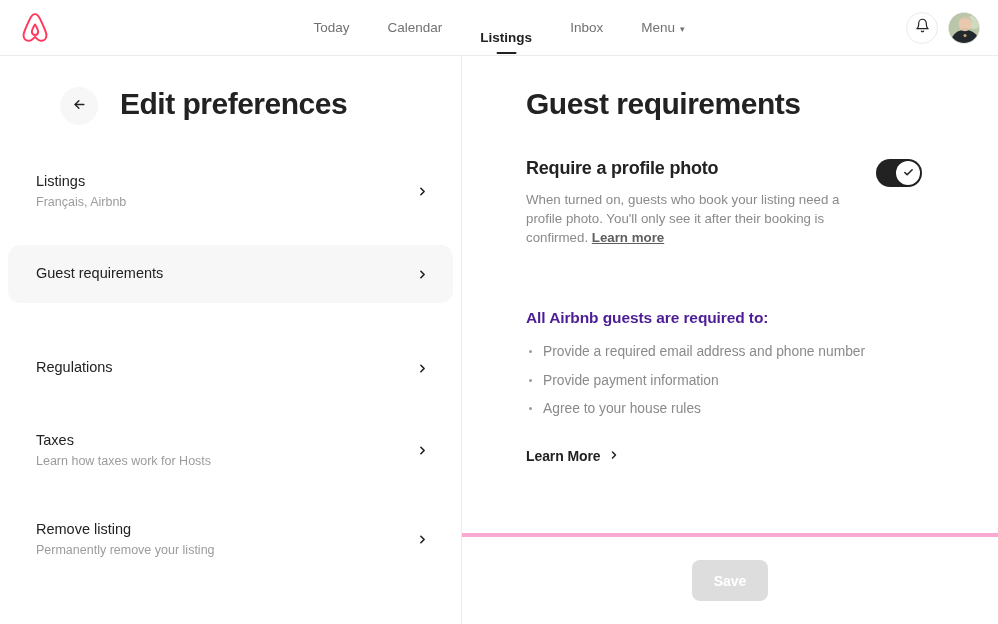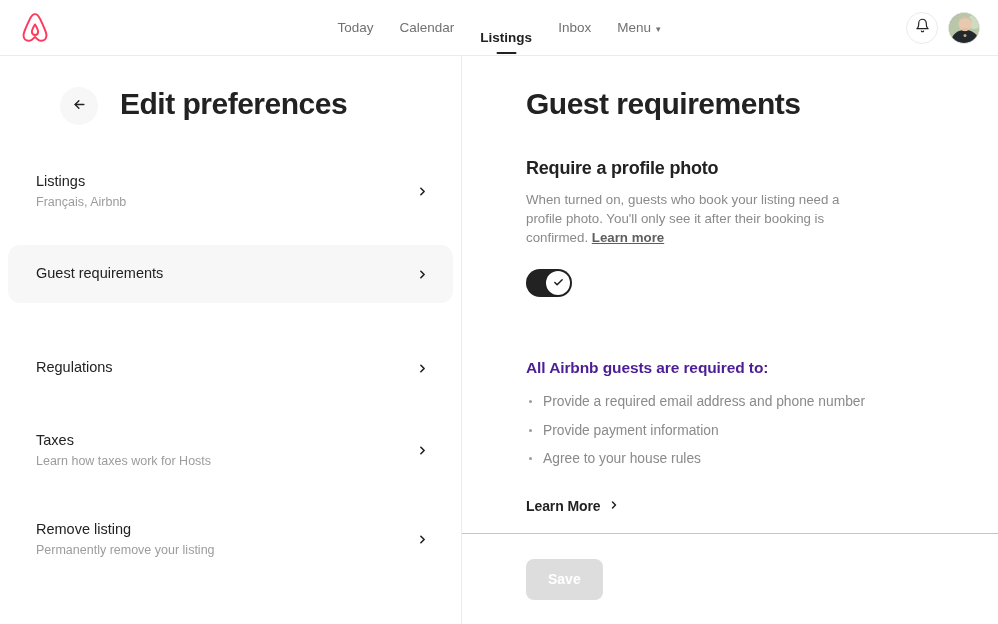--- a/index.html
+++ b/index.html
@@ -49,21 +49,21 @@
   .logo svg { display: block; }
 
   .nav {
     position: absolute;
     left: 50%;
     top: 0;
     height: 56px;
     transform: translateX(-50%);
     display: flex;
     align-items: center;
-    gap: 26px;
+    gap: 38px;
   }
 
   .nav-item {
     font-size: 13.5px;
     color: #717171;
     line-height: 1;
     cursor: pointer;
     position: relative;
     height: 56px;
     display: flex;
@@ -232,21 +232,20 @@
     letter-spacing: -0.5px;
     color: #222222;
     line-height: 1.1;
   }
 
   .toggle-block {
     margin-top: 37px;
     display: flex;
     align-items: flex-start;
     gap: 20px;
-    flex-direction: column;
   }
   .toggle-texts { flex: 1 1 auto; min-width: 0; max-width: 330px; }
 
   .toggle-label {
     font-size: 18px;
     font-weight: 600;
     color: #222222;
     letter-spacing: -0.2px;
     line-height: 1.25;
   }
@@ -329,24 +328,24 @@
     font-size: 14px;
     font-weight: 600;
     color: #222222;
     cursor: pointer;
     letter-spacing: -0.1px;
   }
 
   
   .footer {
     flex: 0 0 91px;
-    border-top: 1px solid #f9a8d4;
-    display: flex;
-    align-items: center;
-    justify-content: flex-start;
+    border-top: 4px solid #f9a8d4;
+    display: flex;
+    align-items: center;
+    justify-content: center;
     padding: 0 64px;
   }
 
   .save-btn {
     min-width: 66px;
     height: 41px;
     padding: 0 22px;
     border-radius: 8px;
     border: none;
     background: #dddddd;

